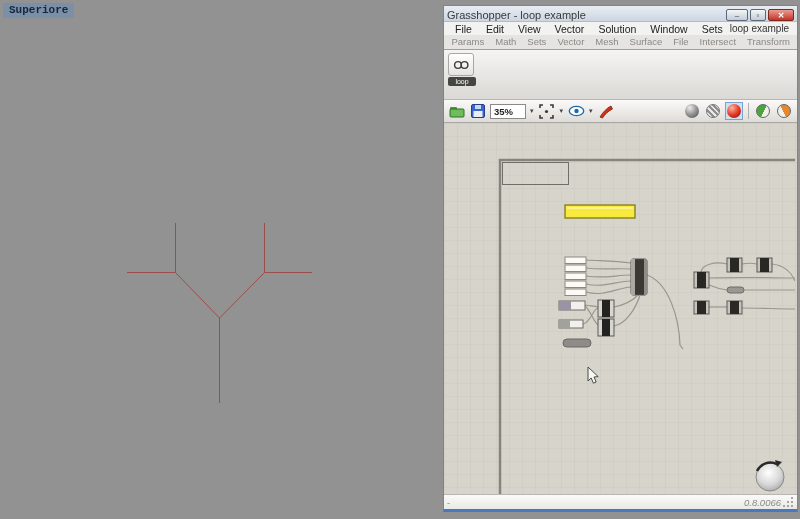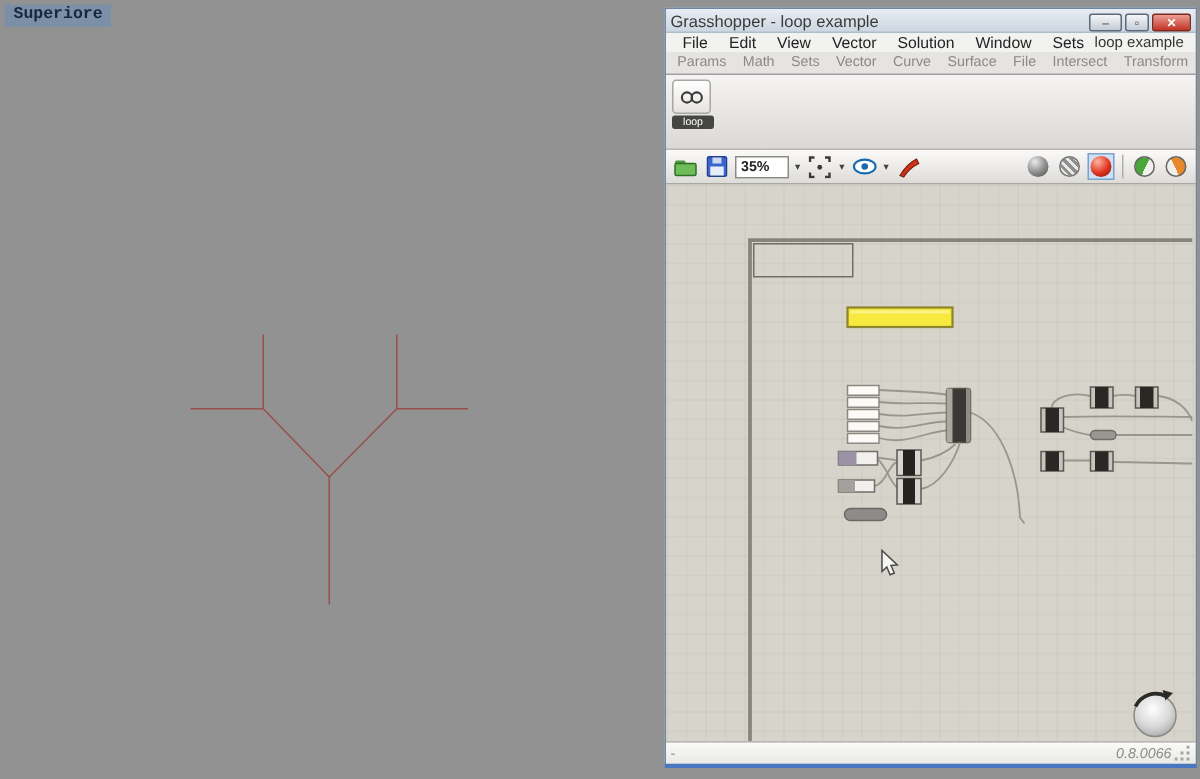--- a/index.html
+++ b/index.html
@@ -113,21 +113,21 @@
     <span class="menu-item">Window</span>
     <span class="menu-item">Sets</span>
     <span class="doc-label">loop example</span>
   </div>
 
   <div class="tabbar">
     <span class="tab">Params</span>
     <span class="tab">Math</span>
     <span class="tab">Sets</span>
     <span class="tab">Vector</span>
-    <span class="tab">Curve</span>
+    <span class="tab">Mesh</span>
     <span class="tab">Surface</span>
     <span class="tab">File</span>
     <span class="tab">Intersect</span>
     <span class="tab">Transform</span>
 
   </div>
 
   <div class="ribbon">
     <div class="loop-btn">
       <svg width="18" height="14">

